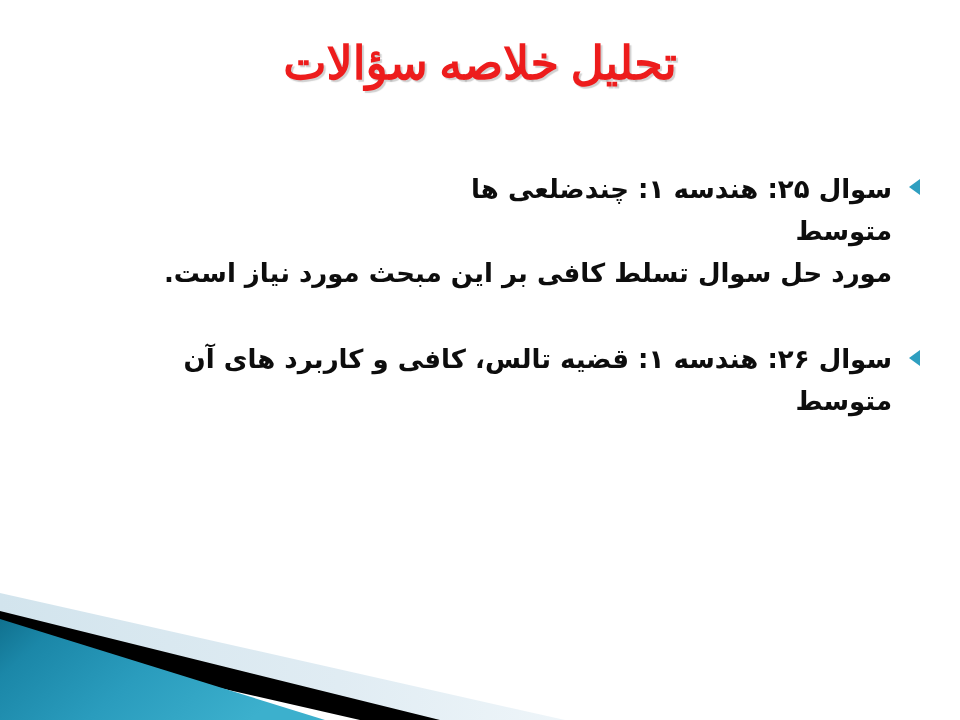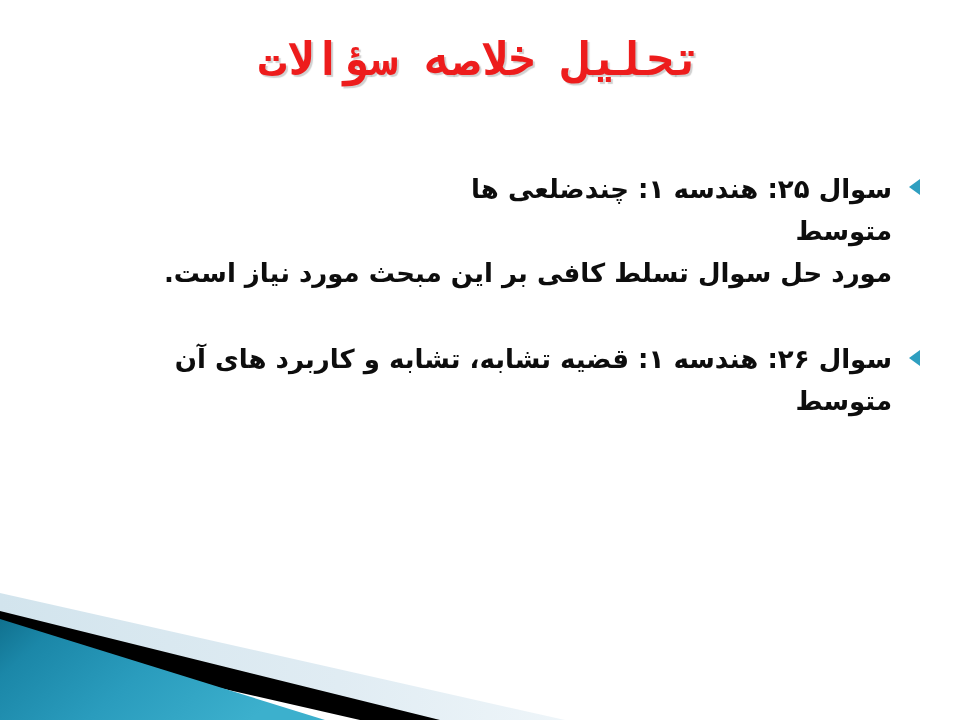--- a/index.html
+++ b/index.html
@@ -21,21 +21,21 @@
   .title-block {
     position: absolute;
     top: 38px;
     left: 0;
     width: 960px;
     text-align: center;
     direction: rtl;
   }
   .title-text {
     display: inline-block;
-    font-family: Liberation Mono, monospace;
+    font-family: Liberation Serif, serif;
     font-size: 46px;
     font-weight: bold;
     color: #ed1c1c;
     letter-spacing: 0px;
     line-height: 1.12;
     text-shadow: 2px 2px 1px rgba(150,150,150,0.45);
     white-space: nowrap;
   }
 
   
@@ -123,21 +123,21 @@
       <span>متوسط</span>
     </p>
     <p class="para wide">
       <span>مورد حل سوال تسلط کافی بر این مبحث مورد نیاز است.</span>
     </p>
 
     <div class="spacer"></div>
 
     <p class="para">
       <span class="bullet-marker"></span>
-      <span>سوال ۲۶: هندسه ۱: قضیه تشابه، تشابه و کاربرد های آن</span>
+      <span>سوال ۲۶: هندسه ۱: قضیه تالس، کافی و کاربرد های آن</span>
     </p>
     <p class="para indent-none">
       <span>متوسط</span>
     </p>
 
   </div>
 
   <div class="corner-deco">
     <svg viewBox="0 0 620 135" xmlns="http://www.w3.org/2000/svg" aria-hidden="true">
       <defs>

